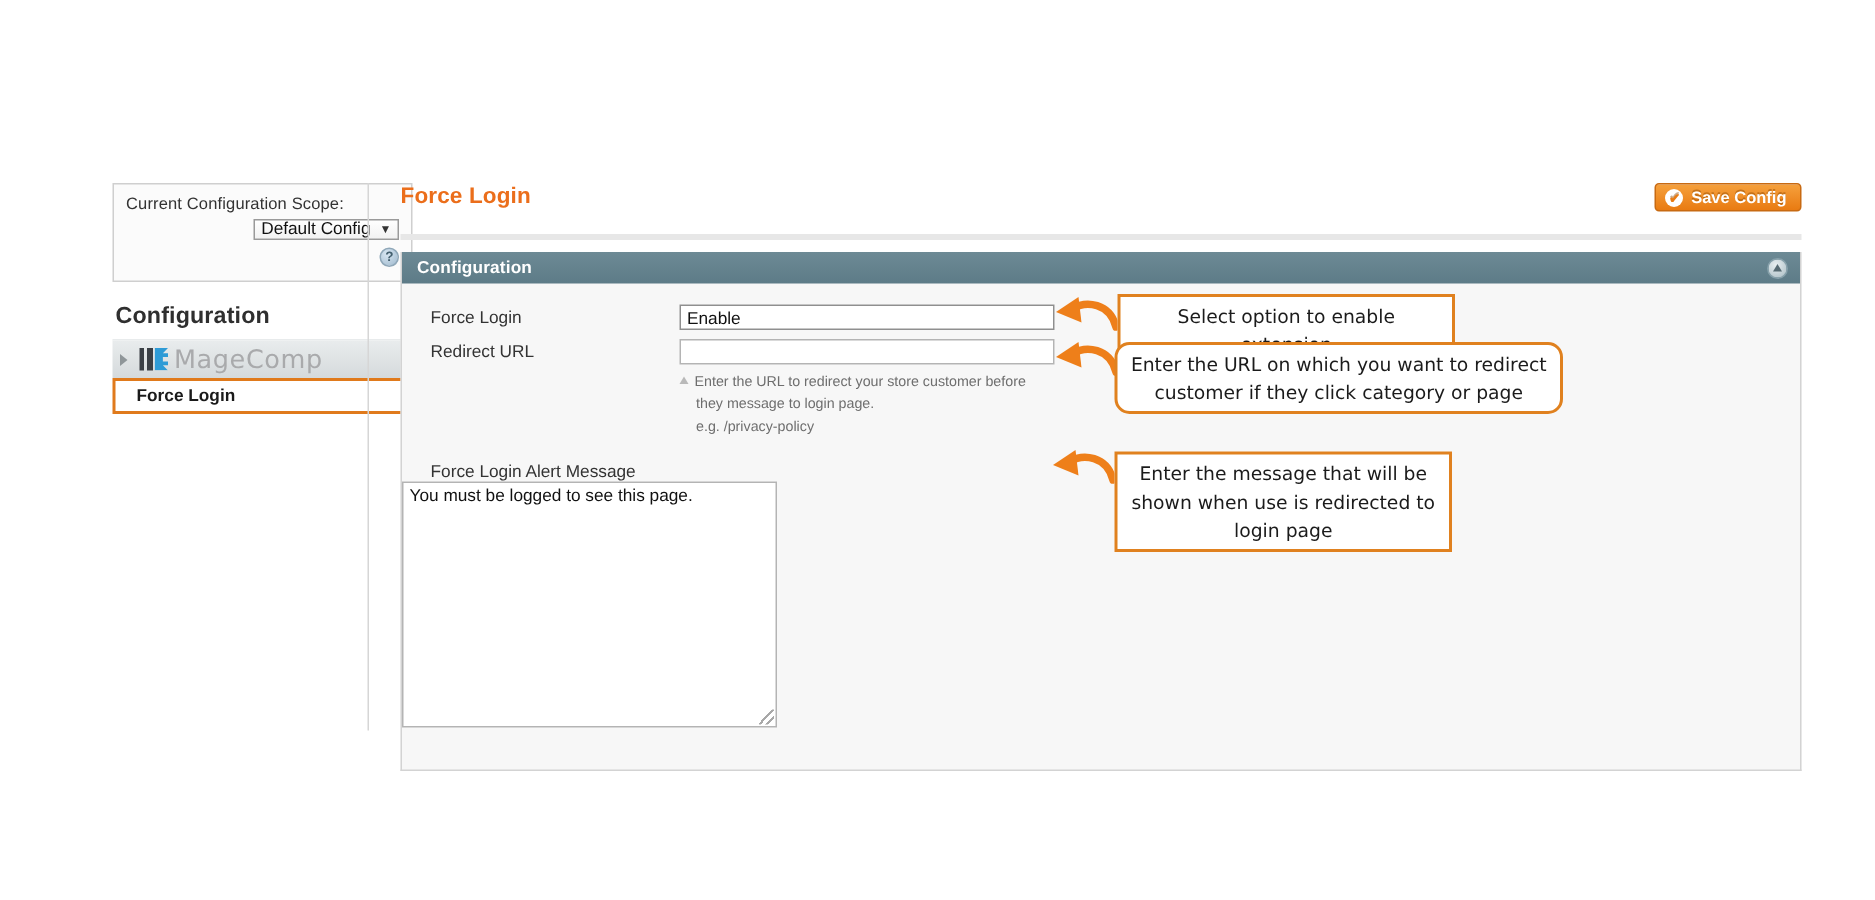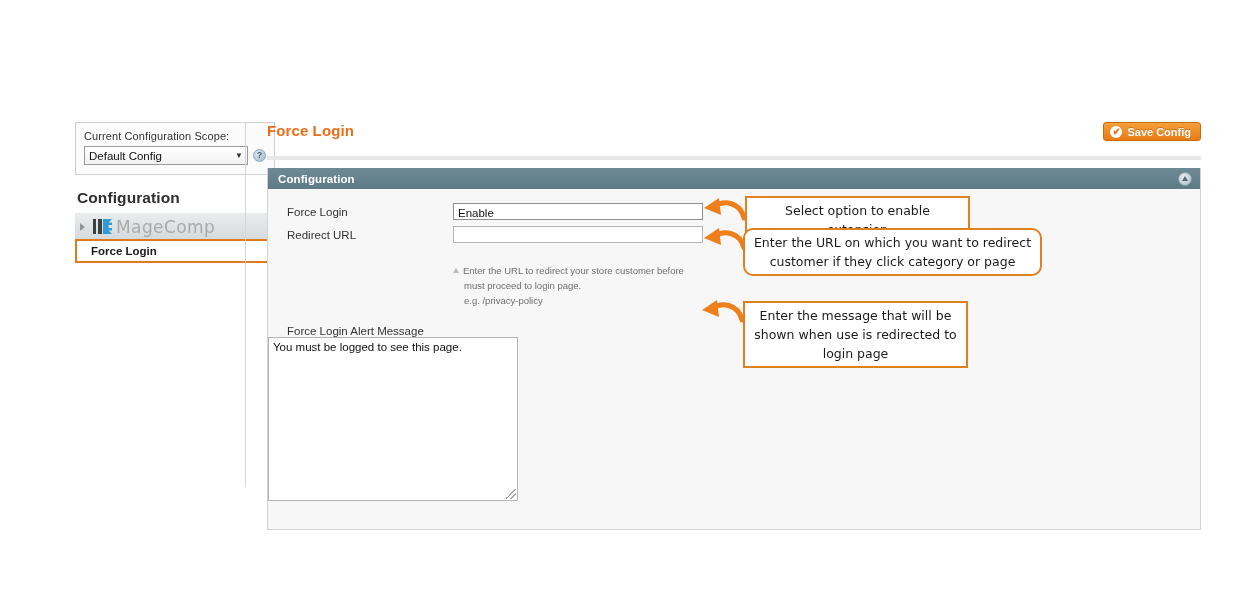--- a/index.html
+++ b/index.html
@@ -31,22 +31,23 @@
     width: 200px;
   }
   .scope-label {
     font-size: 11px;
     color: #333333;
     margin-bottom: 4px;
     letter-spacing: .1px;
   }
   .scope-row {
     display: flex;
-    align-items: center;
+    align-items: flex-end;
     gap: 5px;
+    flex-direction: column;
   }
   .scope-select {
     position: relative;
     flex: 1;
     height: 19px;
     border: 1px solid #9a9a9a;
     background: linear-gradient(#ffffff, #f2f2f2);
     box-sizing: border-box;
     display: flex;
     align-items: center;
@@ -284,21 +285,21 @@
     box-sizing: border-box;
     border: 1px solid #8f8f8f;
     background: #ffffff;
     font-size: 11.5px;
     color: #111111;
     padding: 0 4px;
     display: flex;
     align-items: flex-end;
   }
   .hint {
-    margin-top: 20px;
+    margin-top: 4px;
     font-size: 9.5px;
     color: #6e6e6e;
     line-height: 15px;
     width: 252px;
   }
   .hint-tri {
     display: inline-block;
     width: 0; height: 0;
     border-left: 3.5px solid transparent;
     border-right: 3.5px solid transparent;
@@ -422,21 +423,21 @@
       <div class="field-row">
         <div class="field-label">Redirect URL</div>
         <div class="field-ctrl">
           <div class="txt-input">
             <span></span>
           </div>
           <div class="hint">
             <div>
               <span class="hint-tri"></span><span>Enter the URL to redirect your store customer before</span>
             </div>
-            <div class="hint-l2">must proceed to login page.</div>
+            <div class="hint-l2">they message to login page.</div>
             <div class="hint-l3">e.g. /privacy-policy</div>
           </div>
         </div>
       </div>
 
       <div class="field-row" style="margin-top:14px;flex-direction:column;">
         <div class="field-label">Force Login Alert Message</div>
         <div class="field-ctrl">
           <div class="txtarea">
             <span>You must be logged to see this page.</span>

